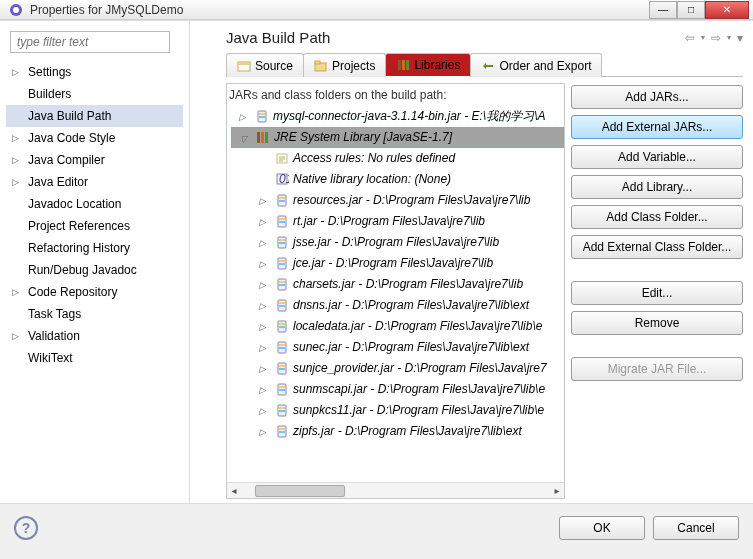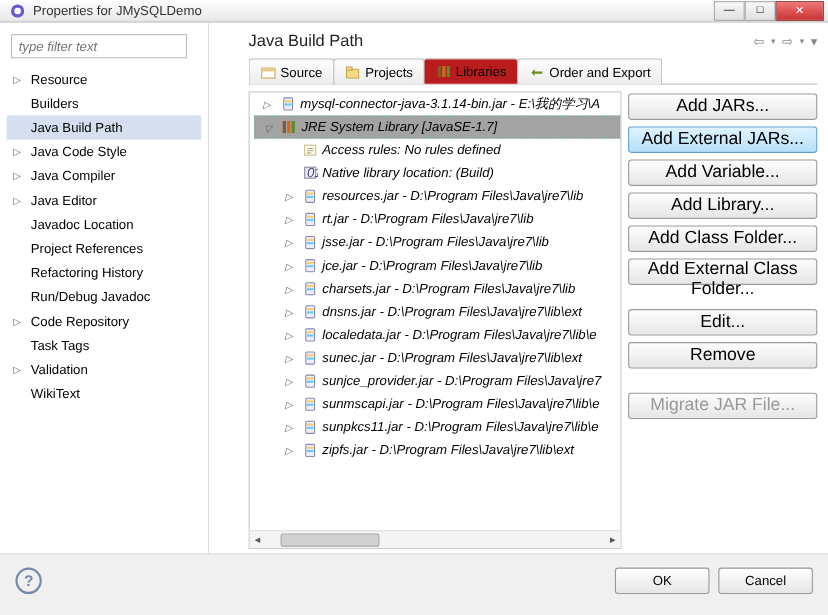--- a/index.html
+++ b/index.html
@@ -44,21 +44,21 @@
 .btree li.noexp::before { content:""; }
 .btree li.child { padding-left:44px; }
 .btree li.child::before { left:28px; }
 .btree li.sel { background:#a3a3a3; border:1px dotted #7aa; padding-top:0; padding-bottom:0; }
 .jar-icon { display:inline-block; width:14px; height:14px; vertical-align:-3px; margin-right:4px; }
 .hscroll { height:16px; border-top:1px solid #ddd; background:#f4f4f4; display:flex; align-items:center; }
 .hscroll .thumb { width:90px; height:12px; background:#d0d0d0; border:1px solid #aaa; margin-left:14px; border-radius:2px; }
 .hscroll .arrow { width:14px; text-align:center; color:#555; font-size:10px; }
 
 .btn-col { width:172px; display:flex; flex-direction:column; gap:6px; padding-top:2px; }
-.btn { height:24px; border:1px solid #9a9a9a; background:linear-gradient(#fdfdfd,#e6e6e6); border-radius:3px; cursor:default; font-size:16px; }
+.btn { height:24px; border:1px solid #9a9a9a; background:linear-gradient(#fdfdfd,#e6e6e6); border-radius:3px; cursor:default; font-size:12px; }
 .btn.hl { background:linear-gradient(#dff3ff,#b7e0fb); border-color:#5a9fd4; }
 .btn.disabled { color:#999; }
 .btn-col .spacer { height:10px; }
 
 .footer { height:48px; background:#f0f0f0; border-top:1px solid #ddd; display:flex; align-items:center; padding:0 14px; }
 .help-icon { width:24px; height:24px; border:2px solid #78a; border-radius:50%; color:#78a; display:flex; align-items:center; justify-content:center; font-weight:bold; font-size:14px; }
 .footer .sp { flex:1; }
 .fbtn { width:86px; height:24px; border:1px solid #9a9a9a; background:linear-gradient(#fdfdfd,#e6e6e6); border-radius:3px; margin-left:8px; }
 
 svg { display:block; }
@@ -78,21 +78,21 @@
     <div class="winbtn">—</div>
     <div class="winbtn max">□</div>
     <div class="winbtn close">✕</div>
   </div>
 </div>
 
 <div class="dialog-body">
   <div class="left-pane">
     <input class="filter-input" placeholder="type filter text" style="">
     <ul class="nav-tree" id="nav-tree">
-        <li class="parent">Resource</li>
+        <li class="parent">Settings</li>
         <li>Builders</li>
         <li class="sel">Java Build Path</li>
         <li class="parent">Java Code Style</li>
         <li class="parent">Java Compiler</li>
         <li class="parent">Java Editor</li>
         <li>Javadoc Location</li>
         <li>Project References</li>
         <li>Refactoring History</li>
         <li>Run/Debug Javadoc</li>
         <li class="parent">Code Repository</li>
@@ -148,40 +148,41 @@
             <svg width="14" height="12">
               <path d="M2 6 L5 3 L5 5 L12 5 L12 7 L5 7 L5 9 Z" fill="#6b8e23"></path>
             </svg>
           </span>
           <span>Order and Export</span>
         </div>
       </div>
 
     <div class="tab-content">
       <div class="tree-area">
+        <div class="tree-caption">JARs and class folders on the build path:</div>
         <div class="tree-scroll">
           <ul class="btree" id="btree">
               <li><span class="jar-icon"><svg width="14" height="14">
                     <rect x="3" y="2" width="8" height="11" rx="1" fill="#eef" stroke="#88a"></rect>
                     <rect x="4" y="4" width="6" height="2" fill="#fc6"></rect>
                     <rect x="4" y="7" width="6" height="2" fill="#6cf"></rect>
                   </svg></span><span>mysql-connector-java-3.1.14-bin.jar - E:\我的学习\A</span></li>
               <li class="expanded sel"><span class="jar-icon"><svg width="14" height="14">
                     <rect x="1" y="2" width="3" height="11" fill="#8b5a2b"></rect>
                     <rect x="5" y="2" width="3" height="11" fill="#d2691e"></rect>
                     <rect x="9" y="2" width="3" height="11" fill="#5b8b2b"></rect>
                   </svg></span><span>JRE System Library [JavaSE-1.7]</span></li>
               <li class="child noexp"><span class="jar-icon"><svg width="14" height="14">
                     <rect x="2" y="3" width="10" height="9" fill="#ffe" stroke="#cb8"></rect>
                     <path d="M4 6h6M4 8h6M4 10h4" stroke="#aa8" stroke-width="1"></path>
                   </svg></span><span>Access rules: No rules defined</span></li>
               <li class="child noexp"><span class="jar-icon"><svg width="14" height="14">
                     <rect x="2" y="2" width="10" height="10" fill="#eef" stroke="#88a"></rect>
                     <text x="4" y="11" font-size="9" fill="#447">01</text>
-                  </svg></span><span>Native library location: (Build)</span></li>
+                  </svg></span><span>Native library location: (None)</span></li>
               <li class="child"><span class="jar-icon"><svg width="14" height="14">
                     <rect x="3" y="2" width="8" height="11" rx="1" fill="#eef" stroke="#88a"></rect>
                     <rect x="4" y="4" width="6" height="2" fill="#fc6"></rect>
                     <rect x="4" y="7" width="6" height="2" fill="#6cf"></rect>
                   </svg></span><span>resources.jar - D:\Program Files\Java\jre7\lib</span></li>
               <li class="child"><span class="jar-icon"><svg width="14" height="14">
                     <rect x="3" y="2" width="8" height="11" rx="1" fill="#eef" stroke="#88a"></rect>
                     <rect x="4" y="4" width="6" height="2" fill="#fc6"></rect>
                     <rect x="4" y="7" width="6" height="2" fill="#6cf"></rect>
                   </svg></span><span>rt.jar - D:\Program Files\Java\jre7\lib</span></li>

